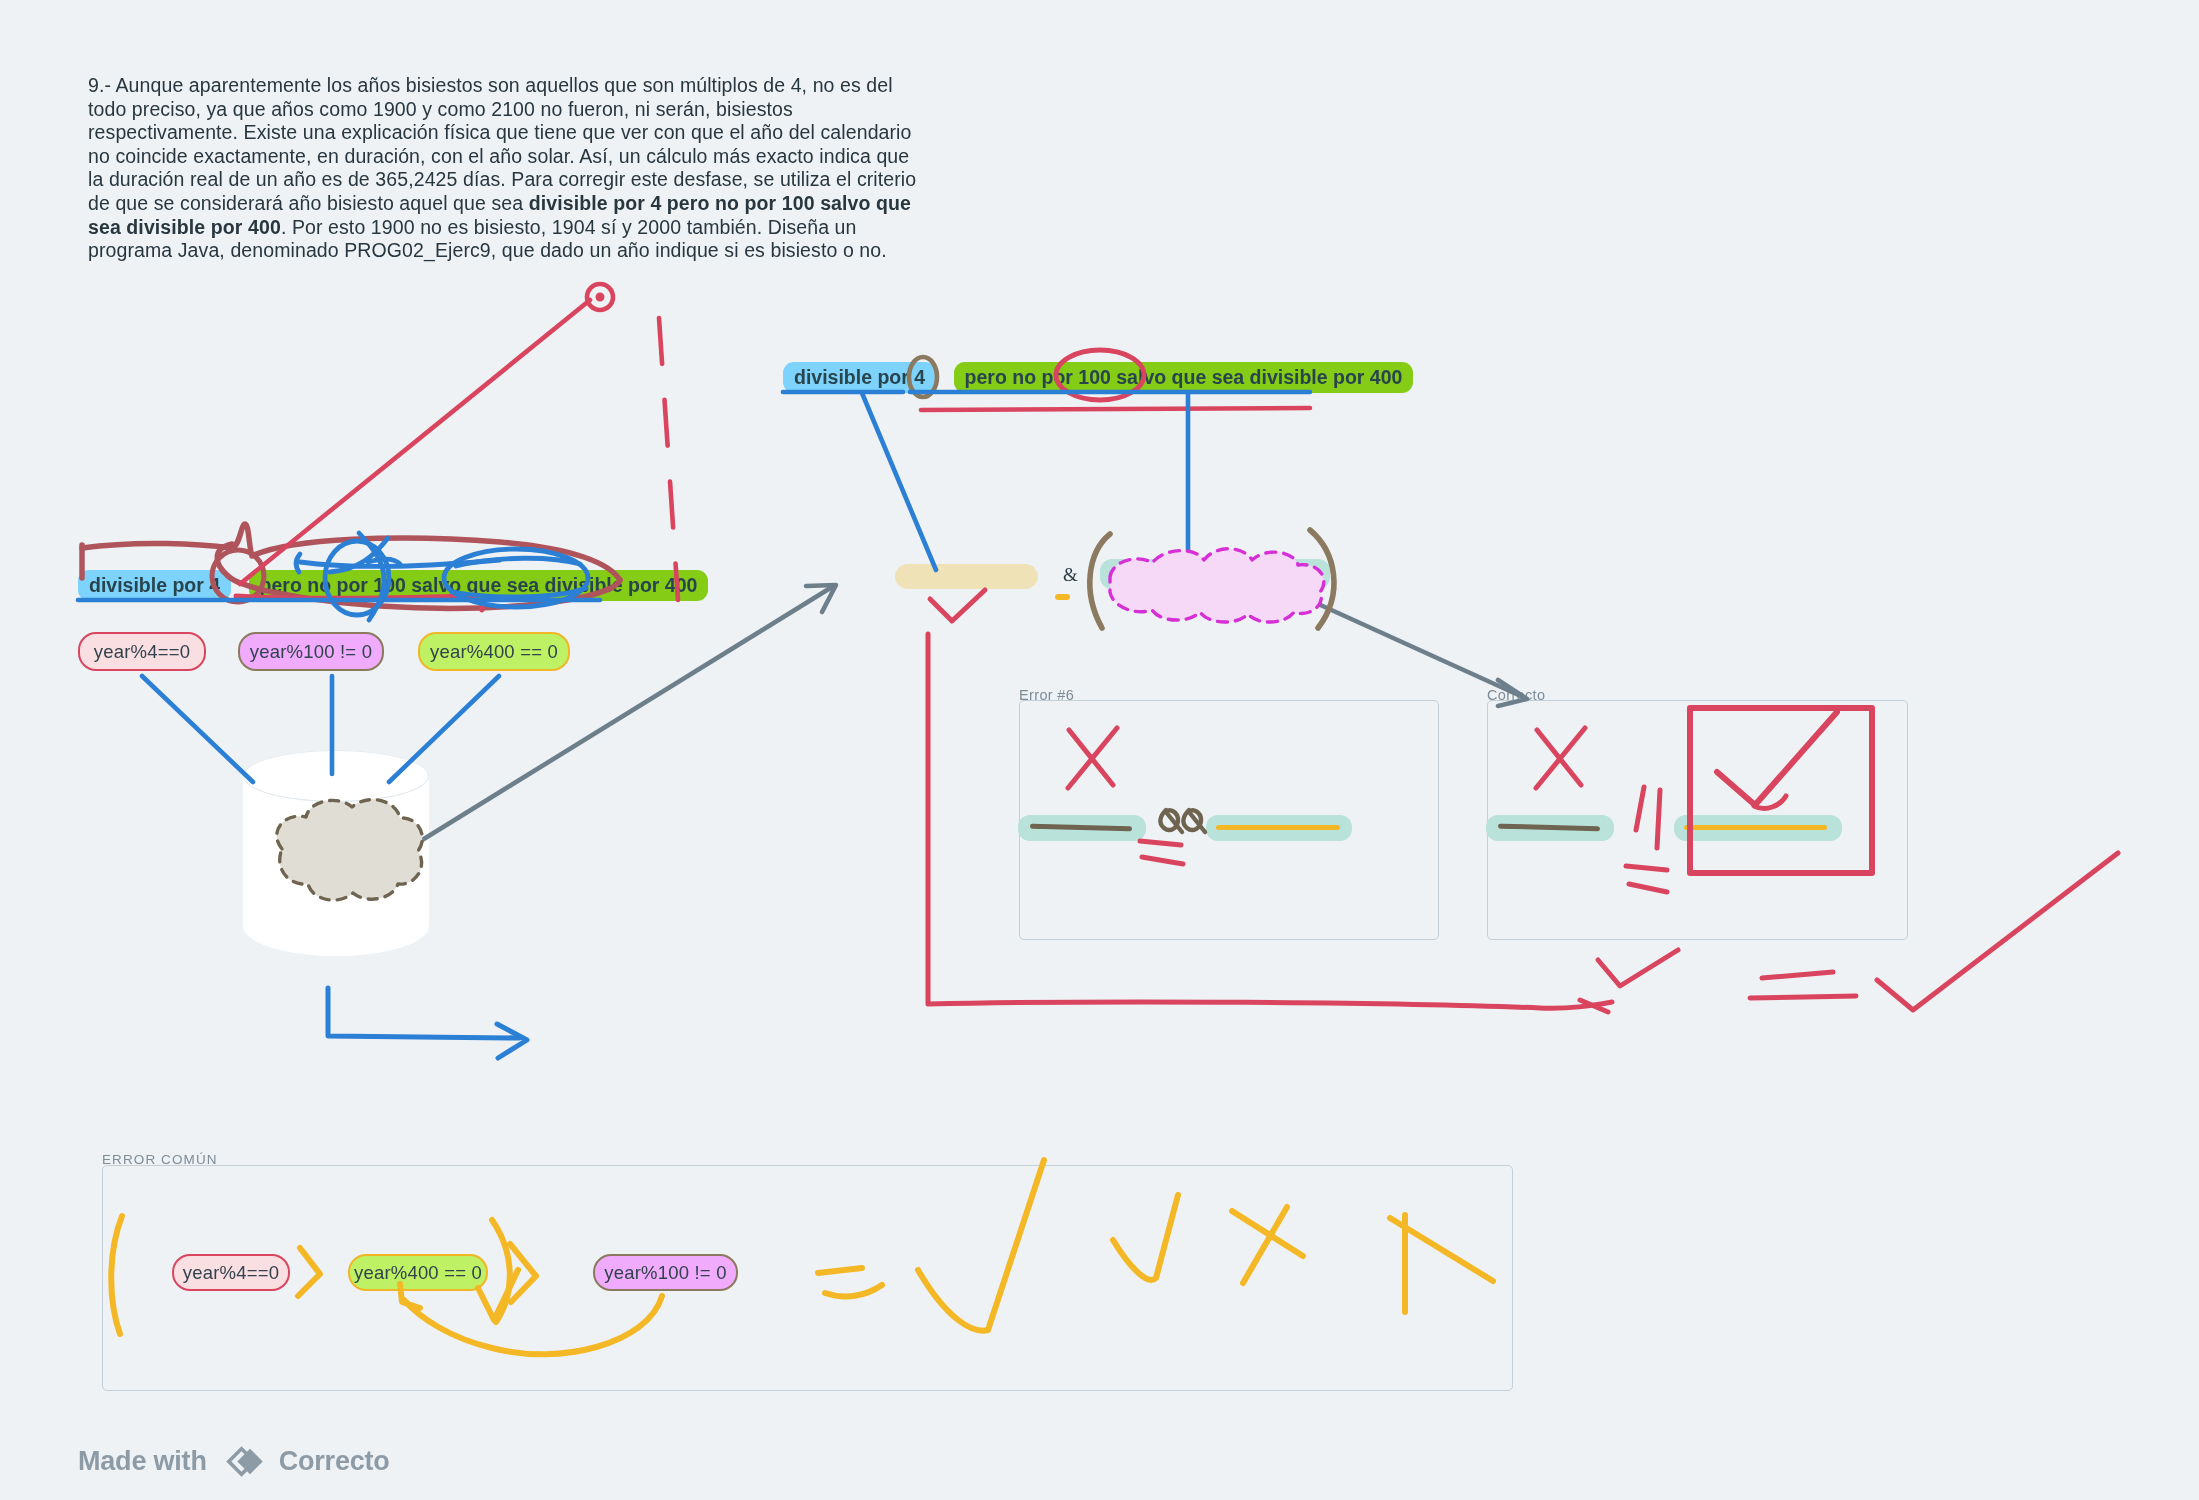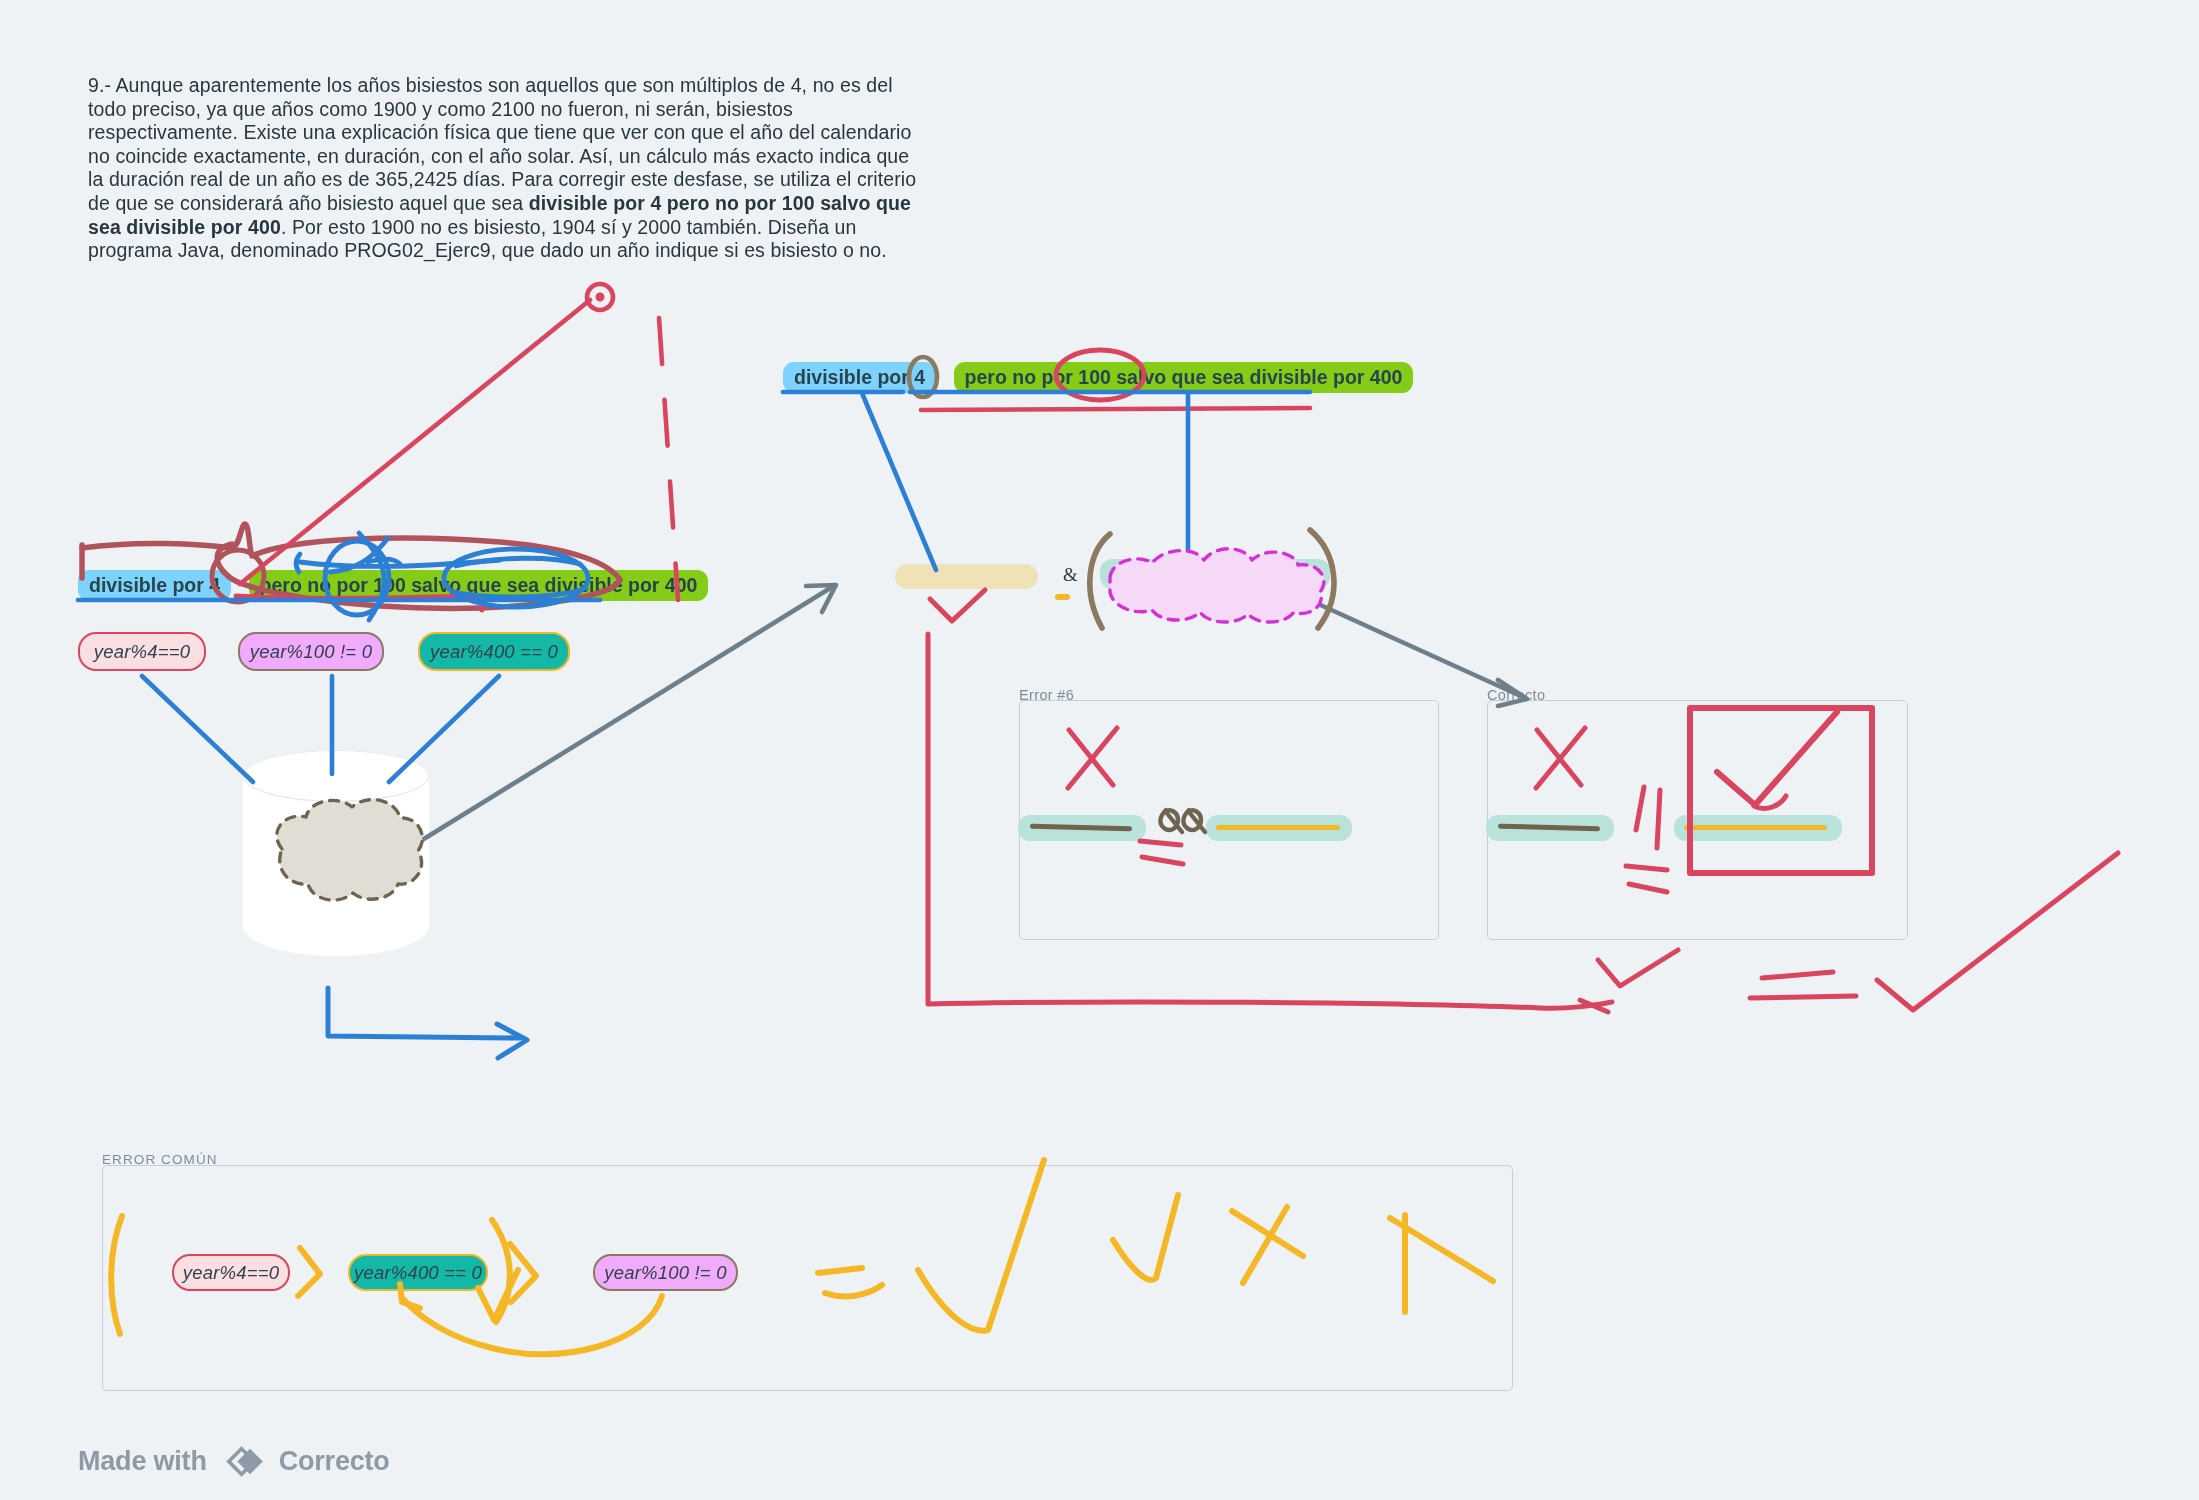--- a/index.html
+++ b/index.html
@@ -33,25 +33,24 @@
   .hl-teal{background:#84cc16;}
 
   
   .chip{
     position:absolute;
     font-size:18.5px;color:#32424c;
     border-radius:18px;border-width:2.2px;border-style:solid;
     display:flex;align-items:center;justify-content:center;
     box-sizing:border-box;
     letter-spacing:.2px;
-    font-style:italic;
   }
   .chip-red{background:#fadfe2;border-color:#d9455f;}
   .chip-brown{background:#f0abfc;border-color:#8b7a5f;}
-  .chip-yellow{background:#14b8a6;border-color:#f0b626;}
+  .chip-yellow{background:#bef264;border-color:#f0b626;}
 
   
   .frame{
     position:absolute;box-sizing:border-box;
     border:1.4px solid #c3d0d8;border-radius:5px;background:transparent;
   }
   .frame-label{
     position:absolute;font-size:14.5px;color:#7d8d98;letter-spacing:.35px;
   }
   .frame-label.caps{font-size:13.5px;letter-spacing:1.1px;}

